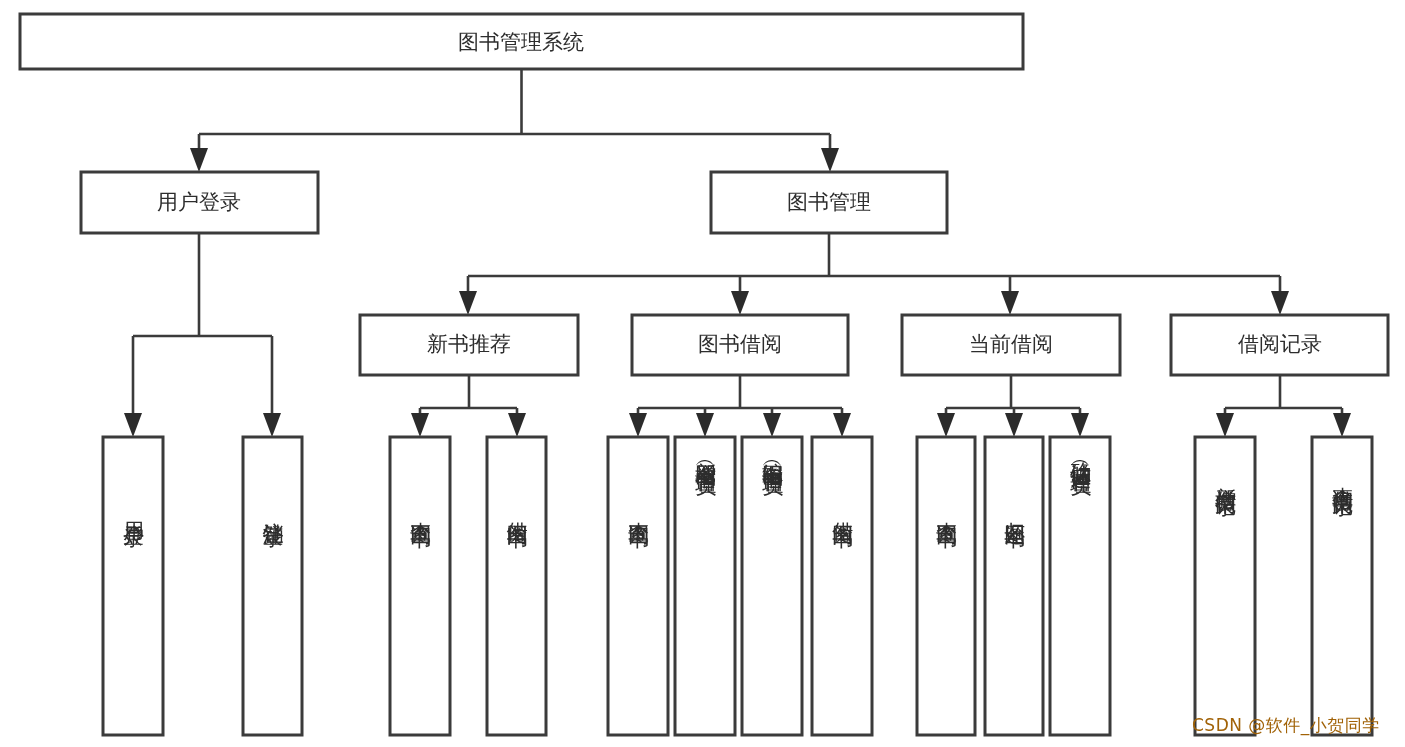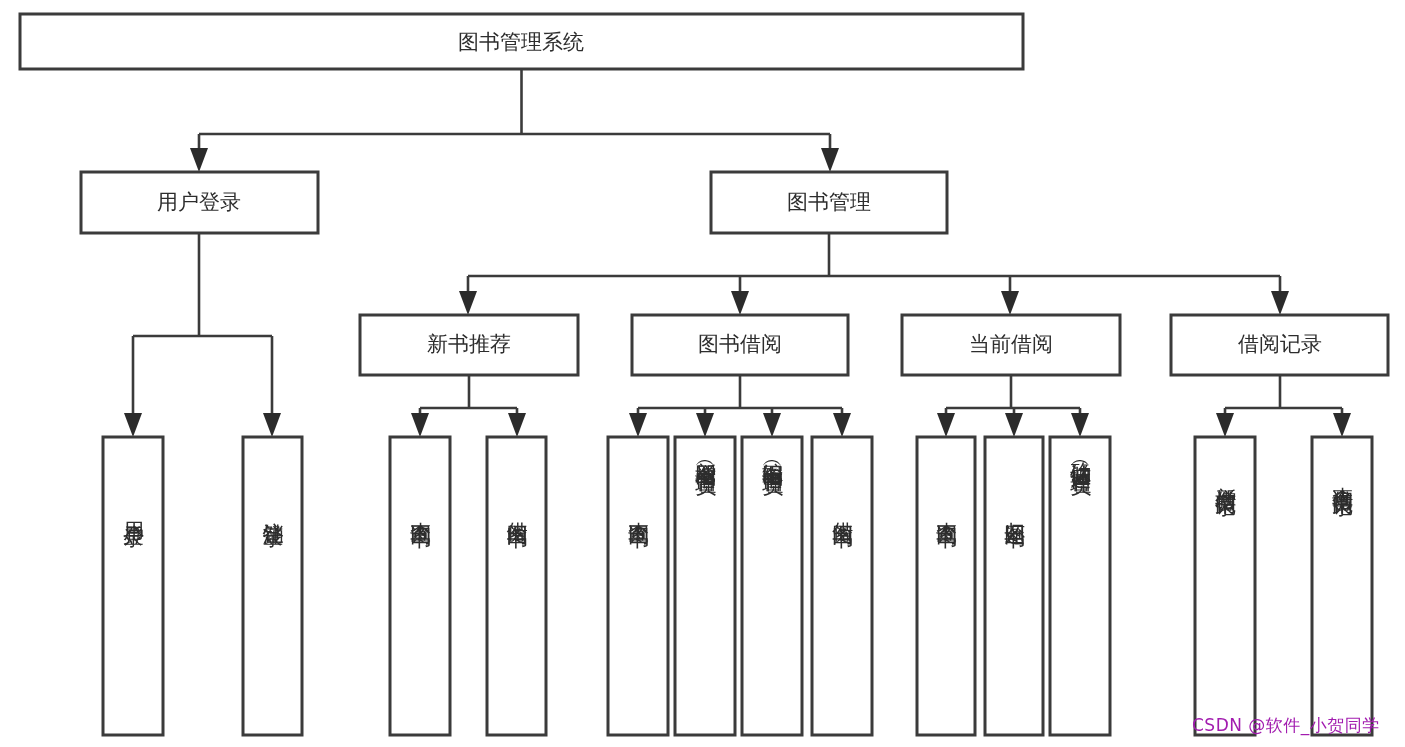--- a/index.html
+++ b/index.html
@@ -70,21 +70,21 @@
     letter-spacing: 2px;
     white-space: nowrap;
     text-align: left;
   }
   .watermark {
     position: absolute;
     left: 1192px;
     top: 714px;
     font-family: "DejaVu Sans", "Liberation Sans", sans-serif;
     font-size: 17px;
-    color: #a21caf;
+    color: #a16207;
     white-space: nowrap;
     letter-spacing: 0.5px;
   }
 </style>
 </head>
 <body>
 
 <div id="diagram-root">
 
   <svg class="flow" viewBox="0 0 1405 747" xmlns="http://www.w3.org/2000/svg">

